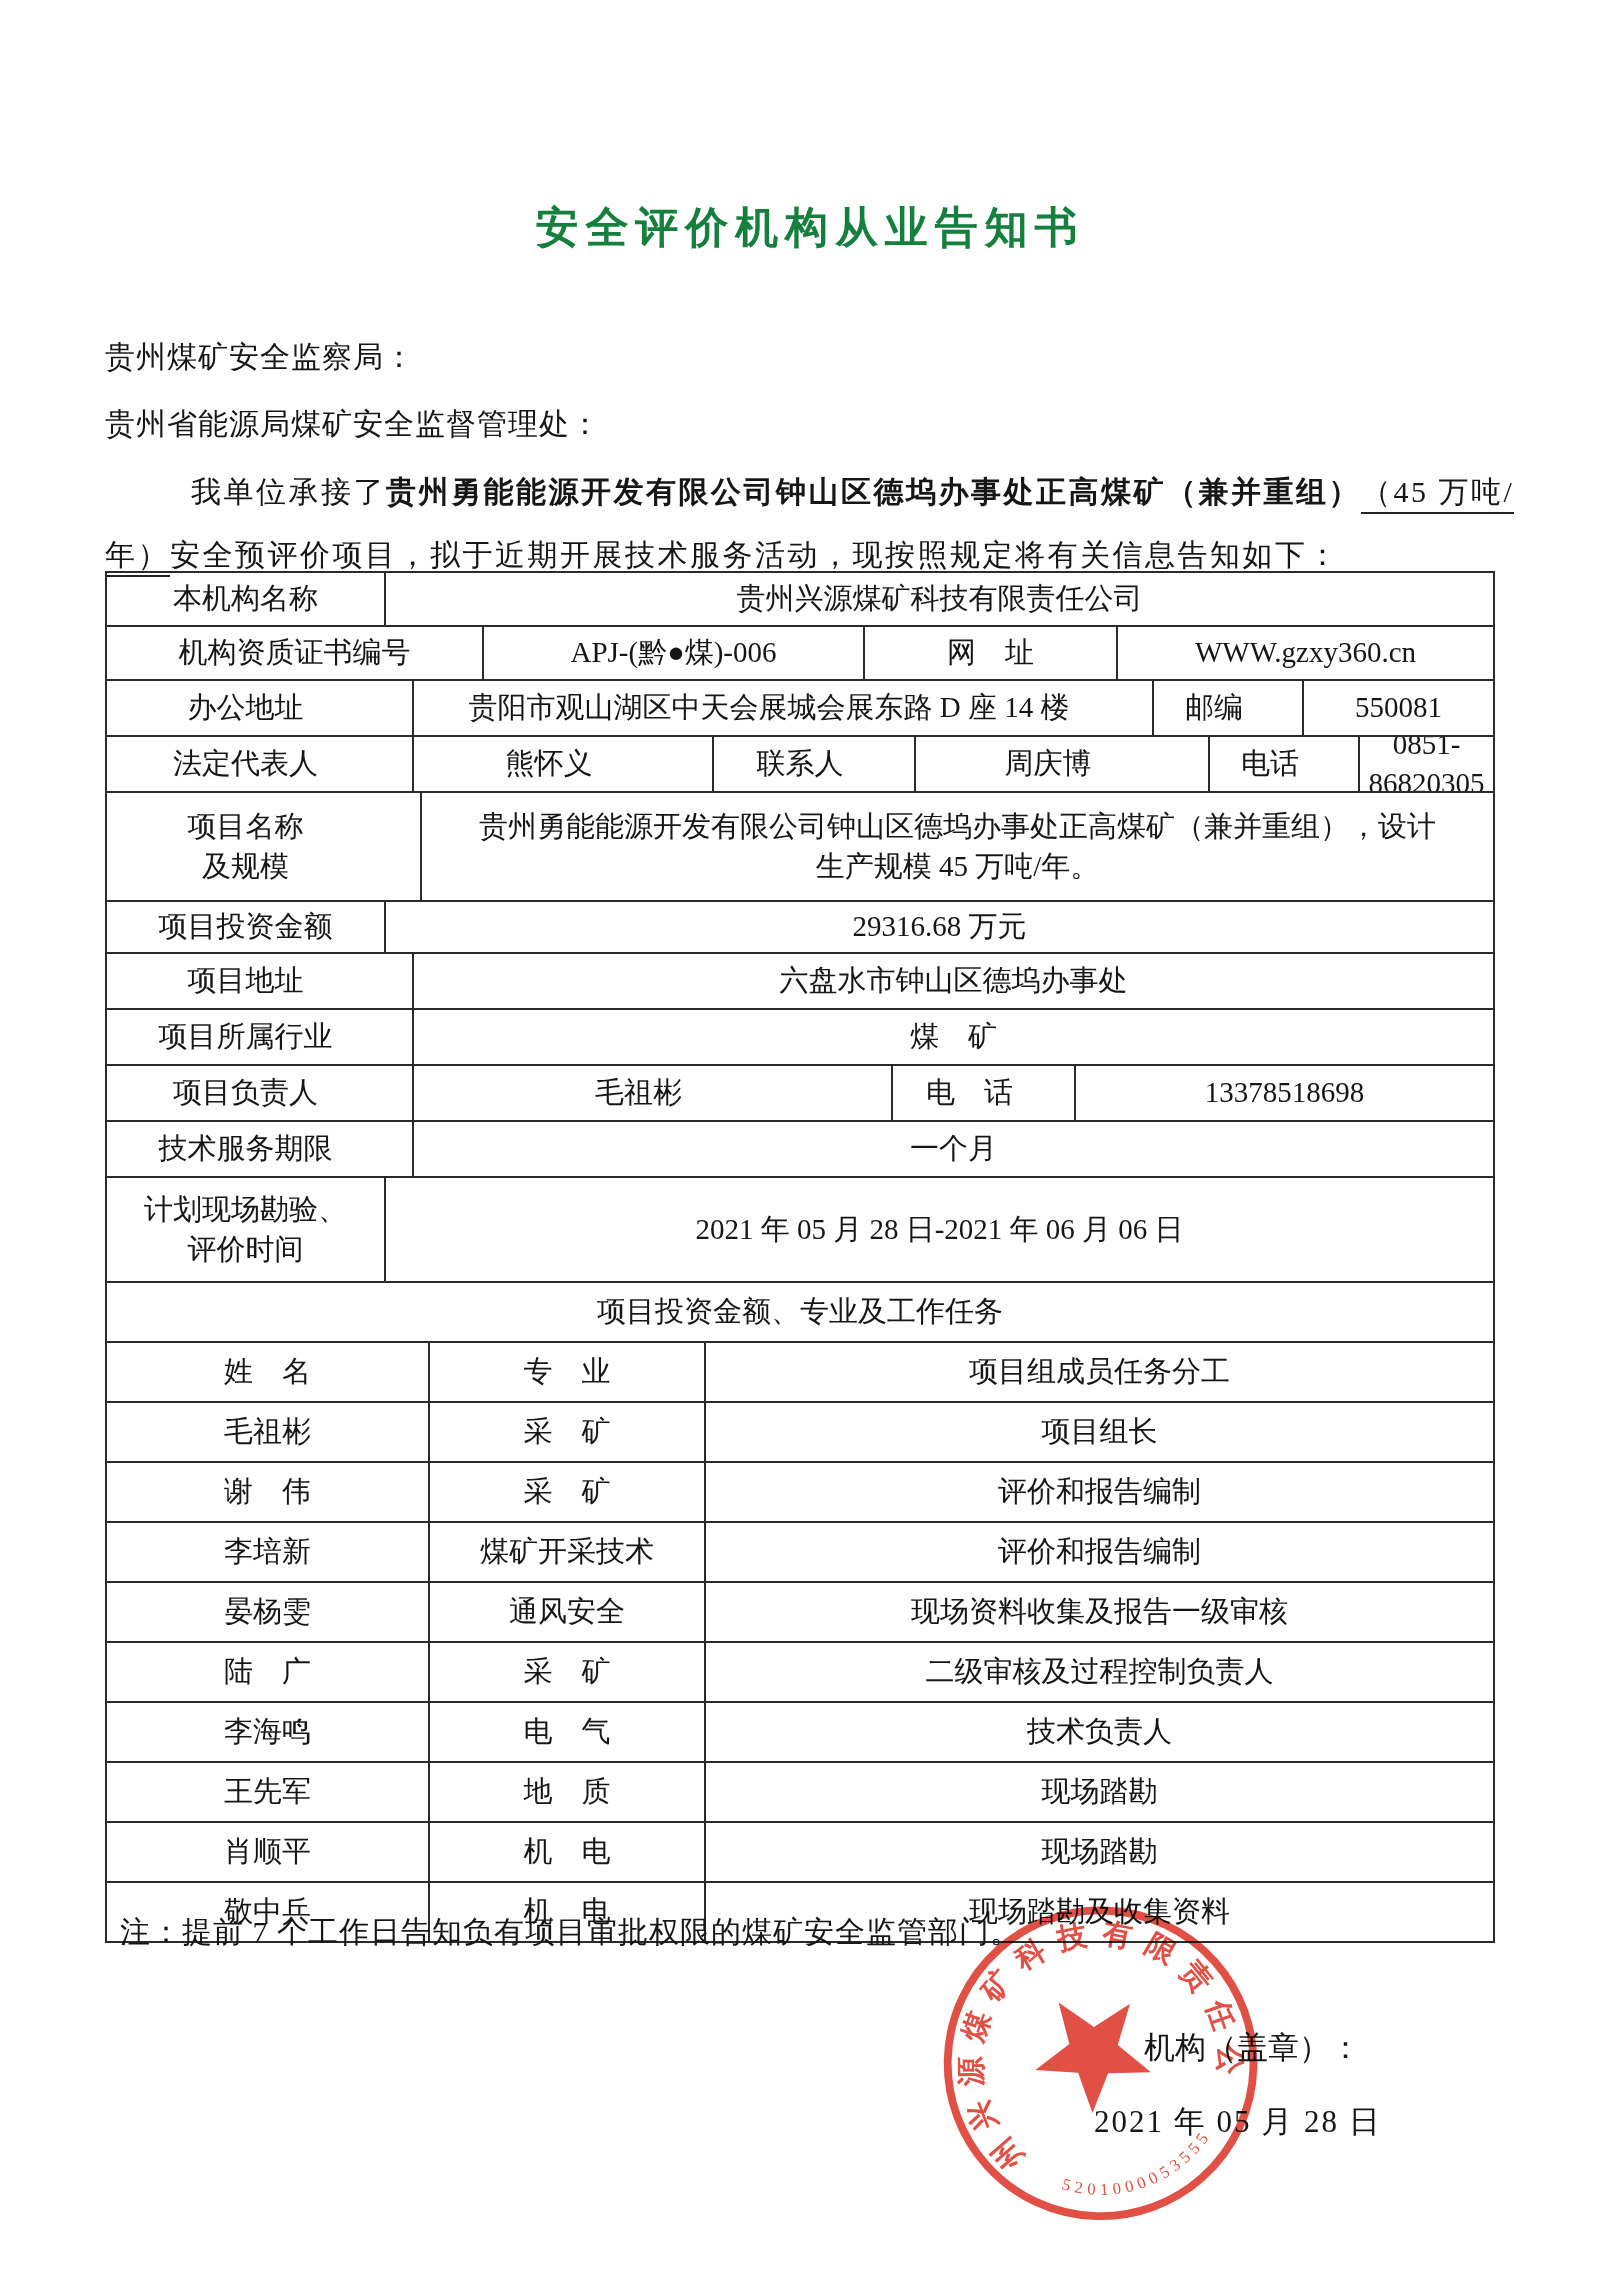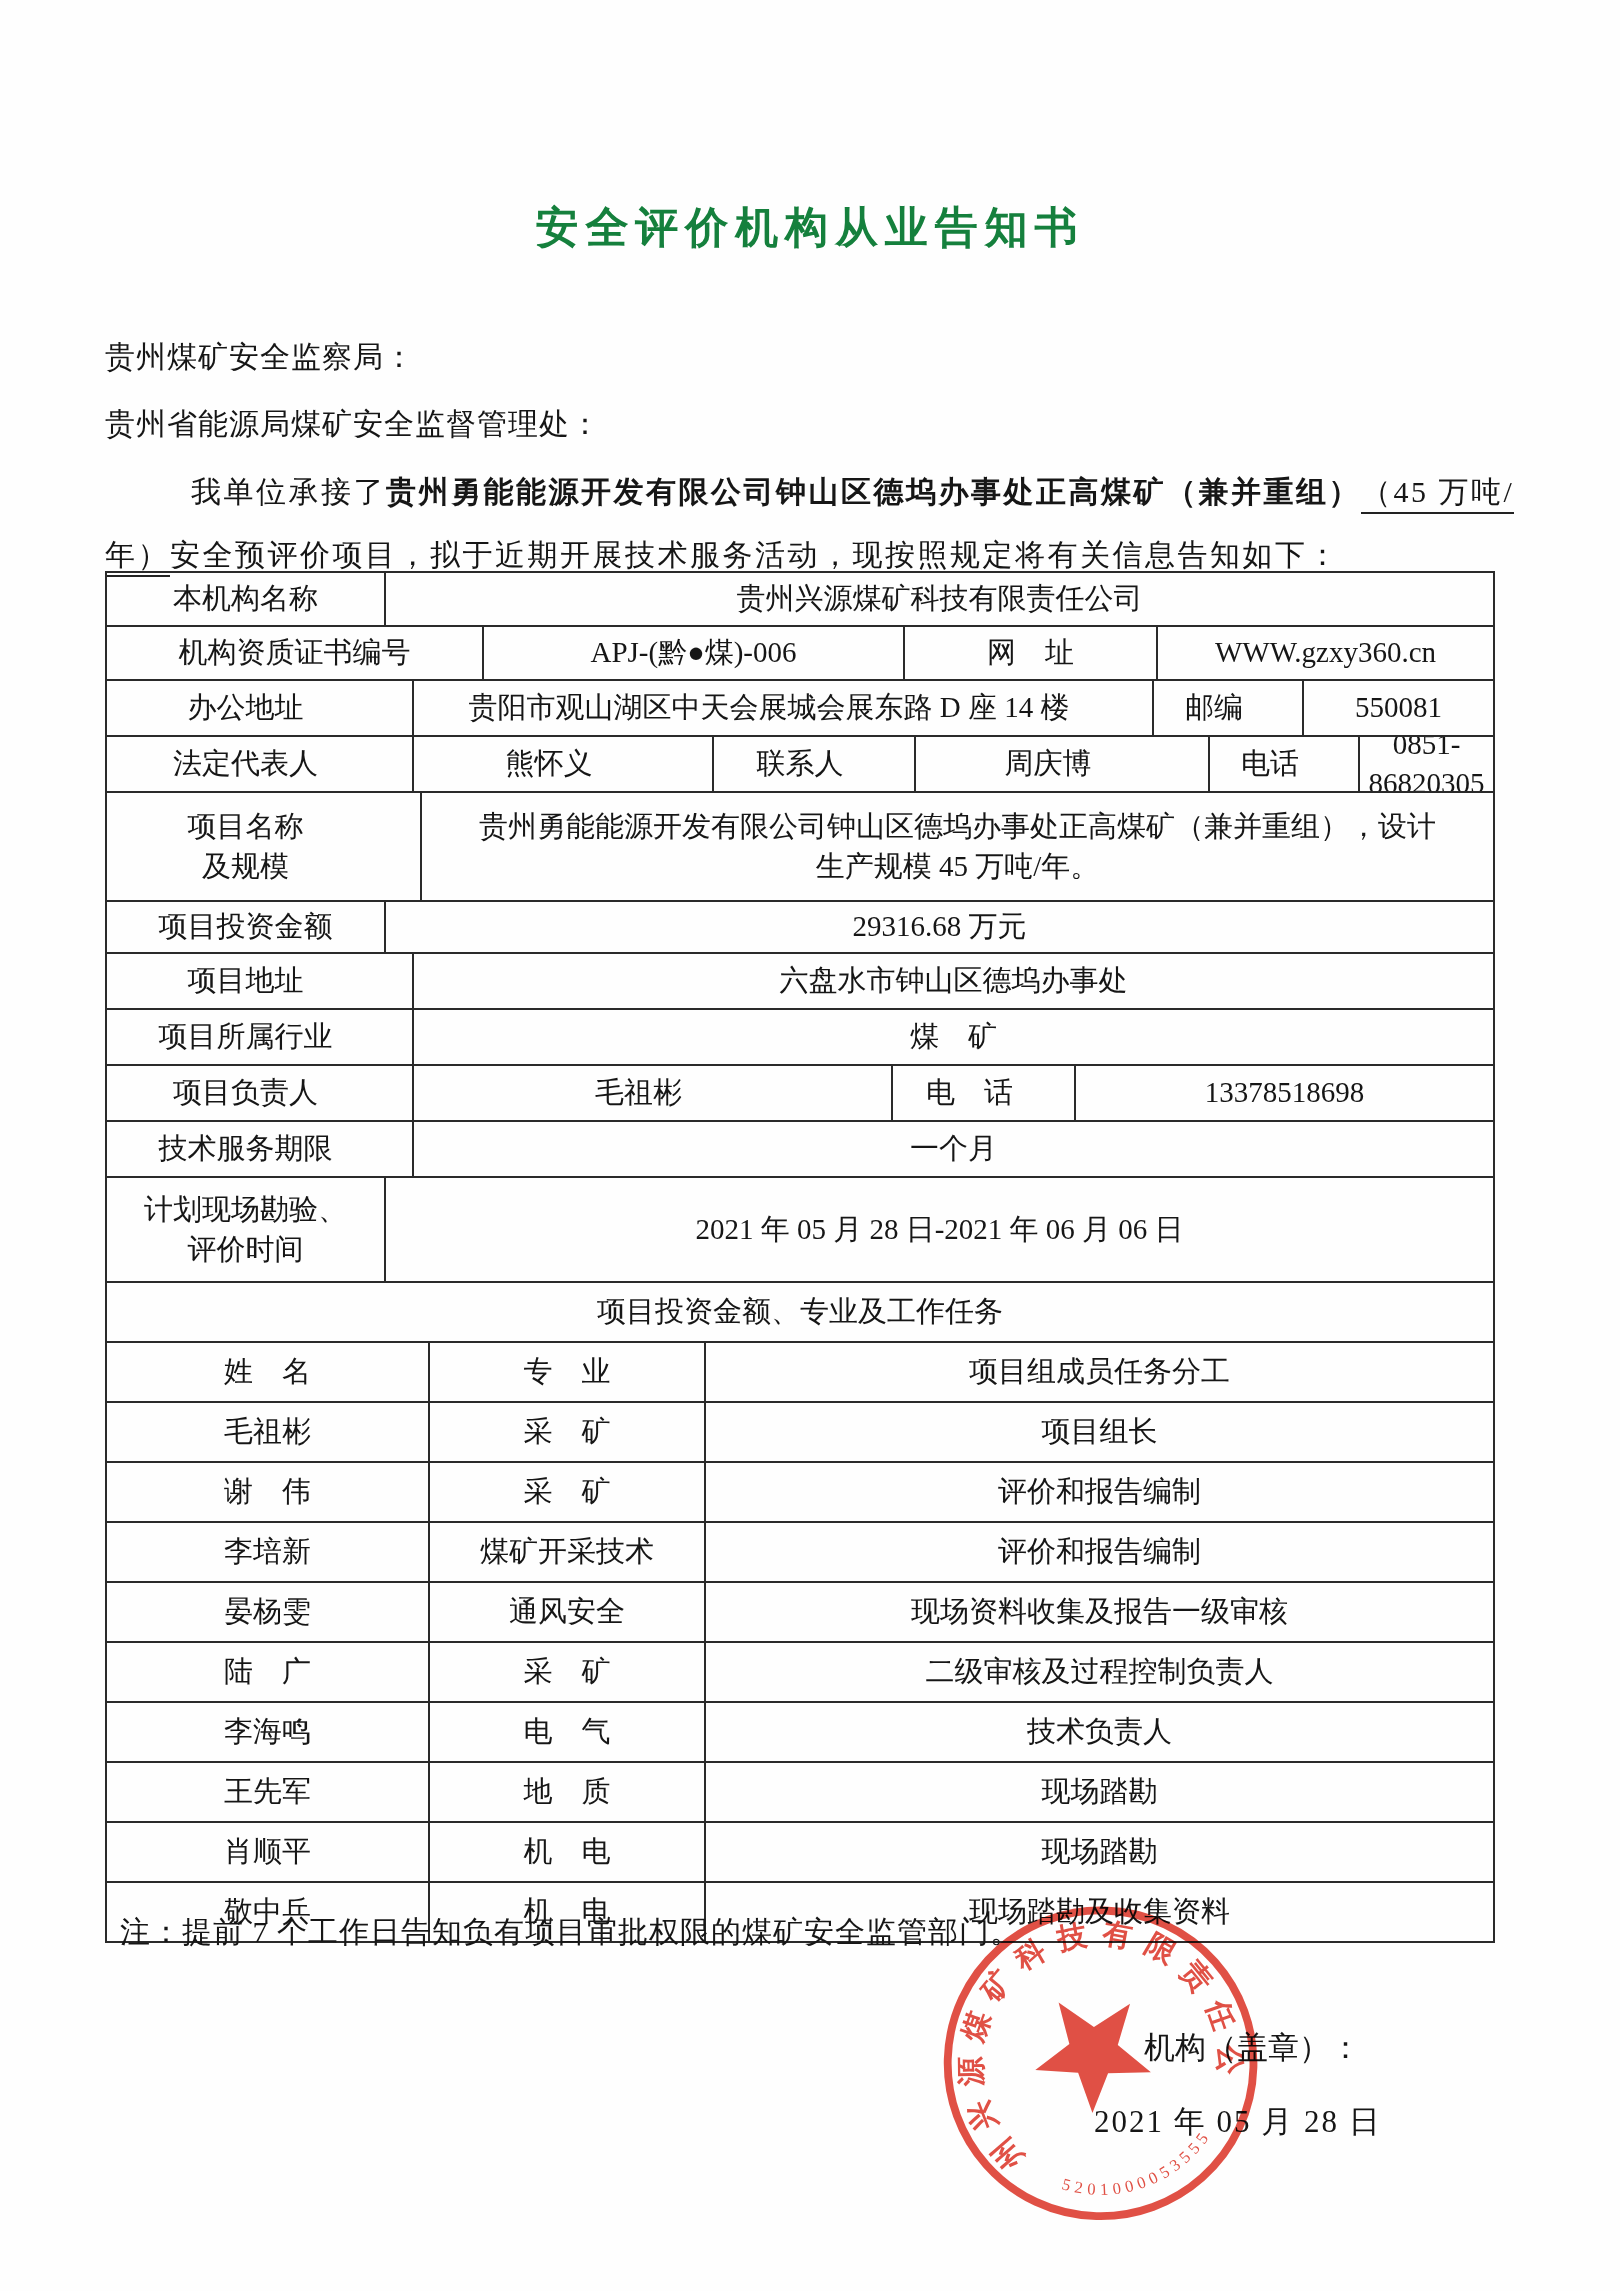--- a/index.html
+++ b/index.html
@@ -37,21 +37,21 @@
     text-align:center;font-size:29px;box-sizing:border-box;
     border-left:2px solid #2a2a2a;overflow:hidden;line-height:1.35;
     padding:0 3.9px;
   }
   .c:first-child{border-left:none;text-align:right;}
   .c.col2{flex-direction:column;}
   .grow{flex:1;}
   
   .wLabel{width:277px;}
   .wCert{width:375px;}
-  .wCertV{width:421px;}
+  .wCertV{width:381px;}
   .wSite{width:253px;}
   .wAddr{width:712px;}
   .wZip{width:122px;}
   .wName4{width:272px;}
   .wCont{width:174px;}
   .wContV{width:266px;text-align:right;}
   .wTel{width:122px;}
   .wLead{width:451px;}
   .wTel9{width:155px;}
   .wMName{width:321px;}

